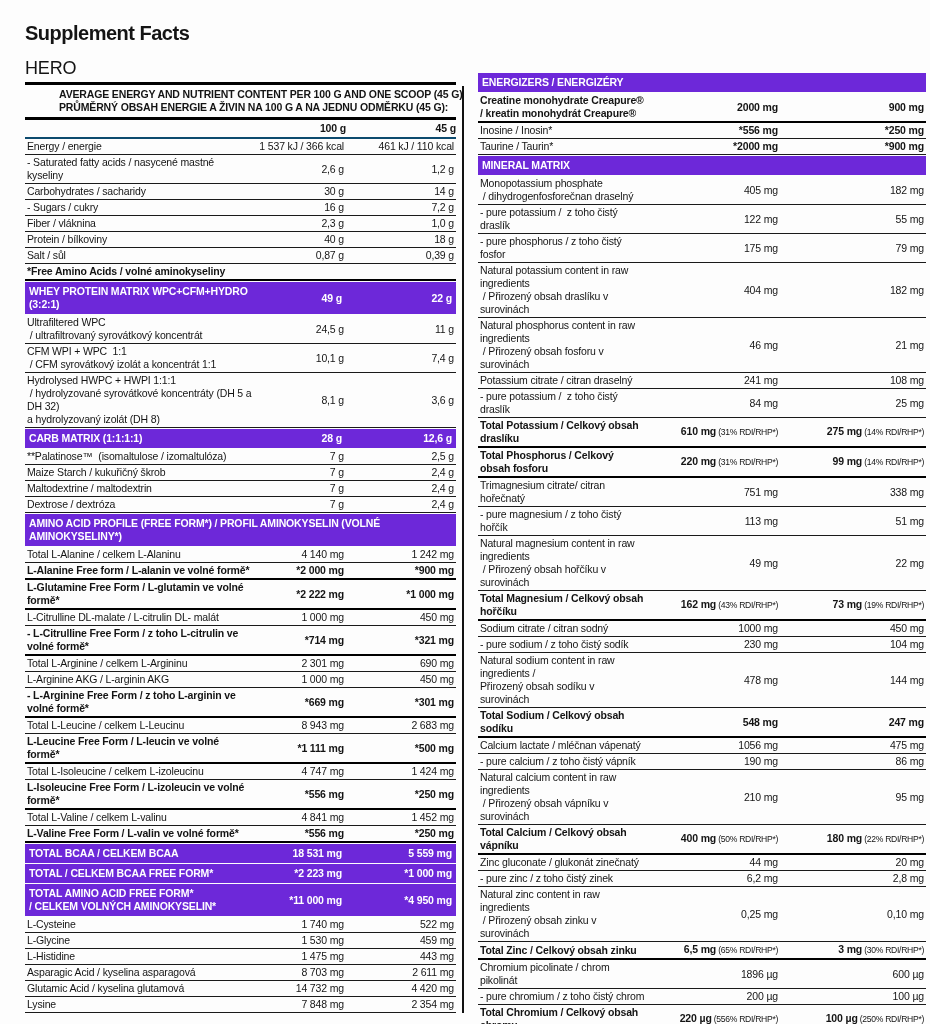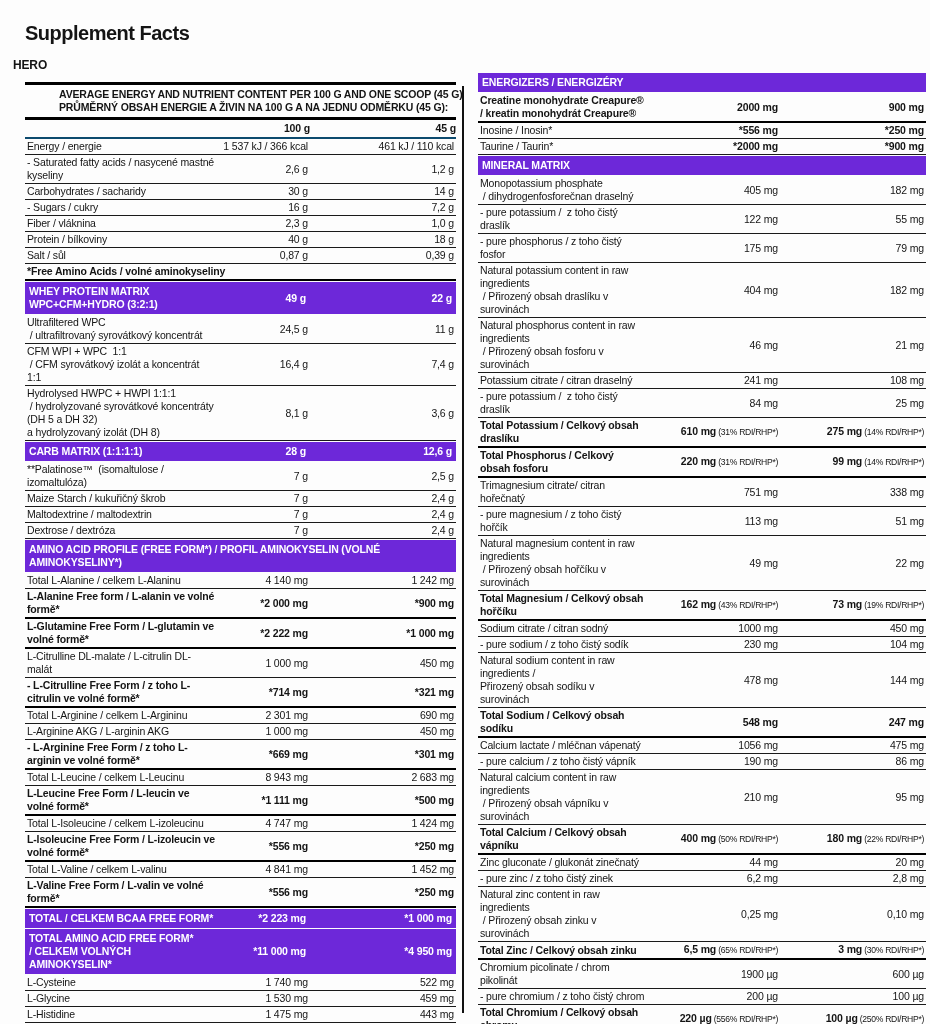--- a/index.html
+++ b/index.html
@@ -1,37 +1,37 @@
 <!DOCTYPE html>
 <html><head>
 <meta charset="utf-8">
 <style>
   html,body{margin:0;padding:0;background:#ffffff;}
   #page{position:relative;width:930px;height:1024px;background:#fdfdfd;overflow:hidden;
         font-family:"Liberation Sans",sans-serif;color:#141414;letter-spacing:-0.15px;}
   #title{position:absolute;left:25px;top:22px;font-size:20px;font-weight:bold;letter-spacing:-0.5px;}
-  #subtitle{position:absolute;left:13px;top:58px;font-size:12px;font-weight:bold;}
+  #subtitle{position:absolute;left:25px;top:58px;font-size:18px;font-weight:normal;}
   .tbl{position:absolute;font-size:10.5px;line-height:13px;}
   #left-table{left:25px;top:82px;width:431px;}
   #right-table{left:478px;top:72px;width:448px;}
   #divider{position:absolute;left:462px;top:86px;width:2px;height:927px;background:#111;}
   .note{border-top:3px solid #000;border-bottom:3px solid #000;font-weight:bold;padding:3px 2px;}
   .note div{white-space:nowrap;margin-left:32px;}
   .hdr{display:flex;border-bottom:2px solid #0c4a6e;font-weight:bold;padding:2px 0;}
   .hdr .sp{flex:1;}
   .row{display:flex;align-items:center;border-bottom:1px solid #1a1a1a;padding:1px 2px 1px 2px;}
   .row.b{font-weight:bold;border-bottom:2px solid #000;}
   .row.k,.row.s{background:#6d28d9;color:#fff;font-weight:bold;border-bottom:none;
                 padding:3px 4px;margin:1px 0;}
   .lbl{flex:1;white-space:pre-wrap;}
   .val{text-align:right;white-space:nowrap;}
   .vb{font-weight:bold;}
   .rdi{font-weight:normal;font-size:8.6px;letter-spacing:-0.3px;}
   #left-table .v1{width:92px;}
-  #left-table .v2{width:132px;padding-left:14px;}
+  #left-table .v2{width:110px;}
   #right-table .v1{width:132px;}
   #right-table .v2{width:146px;}
 </style>
 </head>
 <body>
 
 <div id="page">
   <div id="title">Supplement Facts</div>
   <div id="subtitle">HERO</div>
 
@@ -91,21 +91,21 @@
         </div>
         <div class="row n">
           <span class="lbl">Ultrafiltered WPC
  / ultrafiltrovaný syrovátkový koncentrát</span>
           <span class="val v1"><span>24,5 g</span></span>
           <span class="val v2"><span>11 g</span></span>
         </div>
         <div class="row n">
           <span class="lbl">CFM WPI + WPC  1:1
  / CFM syrovátkový izolát a koncentrát 1:1</span>
-          <span class="val v1"><span>16,4 g</span></span>
+          <span class="val v1"><span>10,1 g</span></span>
           <span class="val v2"><span>7,4 g</span></span>
         </div>
         <div class="row n">
           <span class="lbl">Hydrolysed HWPC + HWPI 1:1:1
  / hydrolyzované syrovátkové koncentráty (DH 5 a DH 32)
 a hydrolyzovaný izolát (DH 8)</span>
           <span class="val v1"><span>8,1 g</span></span>
           <span class="val v2"><span>3,6 g</span></span>
         </div>
         <div class="row k">
@@ -200,20 +200,25 @@
           <span class="lbl">Total L-Valine / celkem L-valinu</span>
           <span class="val v1"><span>4 841 mg</span></span>
           <span class="val v2"><span>1 452 mg</span></span>
         </div>
         <div class="row b">
           <span class="lbl">L-Valine Free Form / L-valin ve volné formě*</span>
           <span class="val v1"><span class="vb">*556 mg</span></span>
           <span class="val v2"><span class="vb">*250 mg</span></span>
         </div>
         <div class="row k">
+          <span class="lbl">TOTAL BCAA / CELKEM BCAA</span>
+          <span class="val v1"><span class="vb">18 531 mg</span></span>
+          <span class="val v2"><span class="vb">5 559 mg</span></span>
+        </div>
+        <div class="row k">
           <span class="lbl">TOTAL / CELKEM BCAA FREE FORM*</span>
           <span class="val v1"><span class="vb">*2 223 mg</span></span>
           <span class="val v2"><span class="vb">*1 000 mg</span></span>
         </div>
         <div class="row k">
           <span class="lbl">TOTAL AMINO ACID FREE FORM*
 / CELKEM VOLNÝCH AMINOKYSELIN*</span>
           <span class="val v1"><span class="vb">*11 000 mg</span></span>
           <span class="val v2"><span class="vb">*4 950 mg</span></span>
         </div>
@@ -403,21 +408,21 @@
           <span class="val v1"><span>0,25 mg</span></span>
           <span class="val v2"><span>0,10 mg</span></span>
         </div>
         <div class="row b">
           <span class="lbl">Total Zinc / Celkový obsah zinku</span>
           <span class="val v1"><span class="vb">6,5 mg</span><span class="rdi"> (65% RDI/RHP*)</span></span>
           <span class="val v2"><span class="vb">3 mg</span><span class="rdi"> (30% RDI/RHP*)</span></span>
         </div>
         <div class="row n">
           <span class="lbl">Chromium picolinate / chrom pikolinát</span>
-          <span class="val v1"><span>1900 µg</span></span>
+          <span class="val v1"><span>1896 µg</span></span>
           <span class="val v2"><span>600 µg</span></span>
         </div>
         <div class="row n">
           <span class="lbl">- pure chromium / z toho čistý chrom</span>
           <span class="val v1"><span>200 µg</span></span>
           <span class="val v2"><span>100 µg</span></span>
         </div>
         <div class="row b">
           <span class="lbl">Total Chromium / Celkový obsah chromu</span>
           <span class="val v1"><span class="vb">220 µg</span><span class="rdi"> (556% RDI/RHP*)</span></span>

